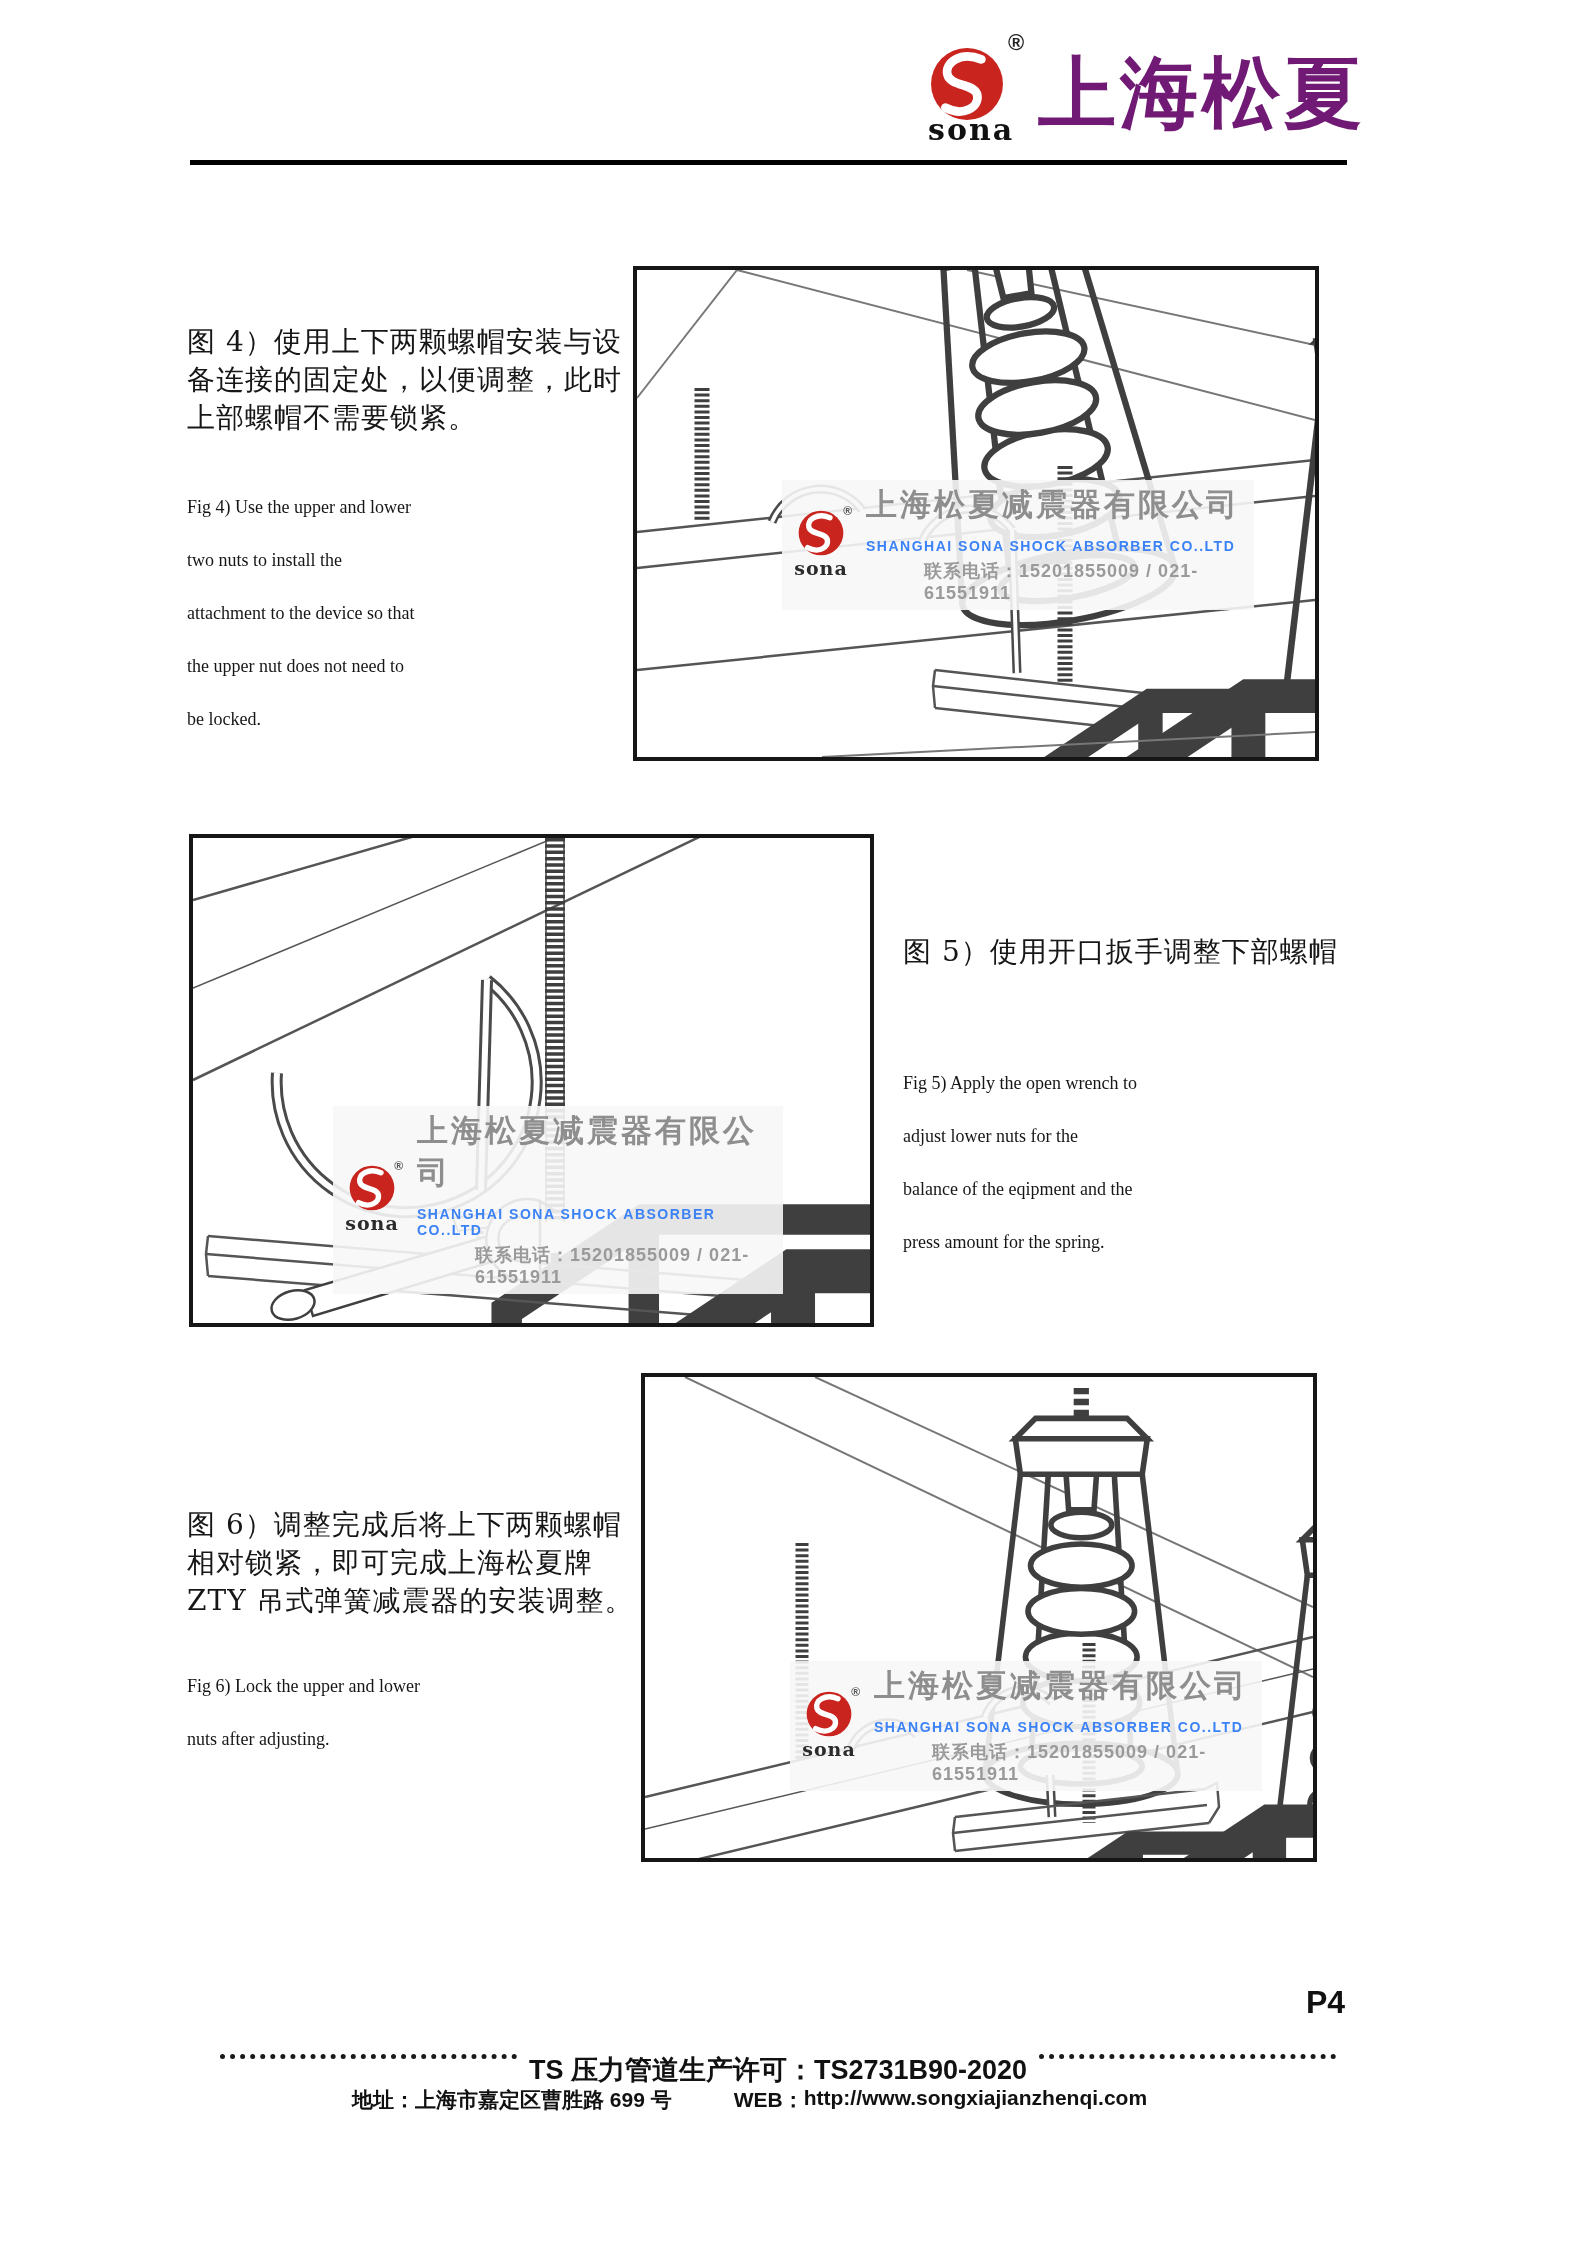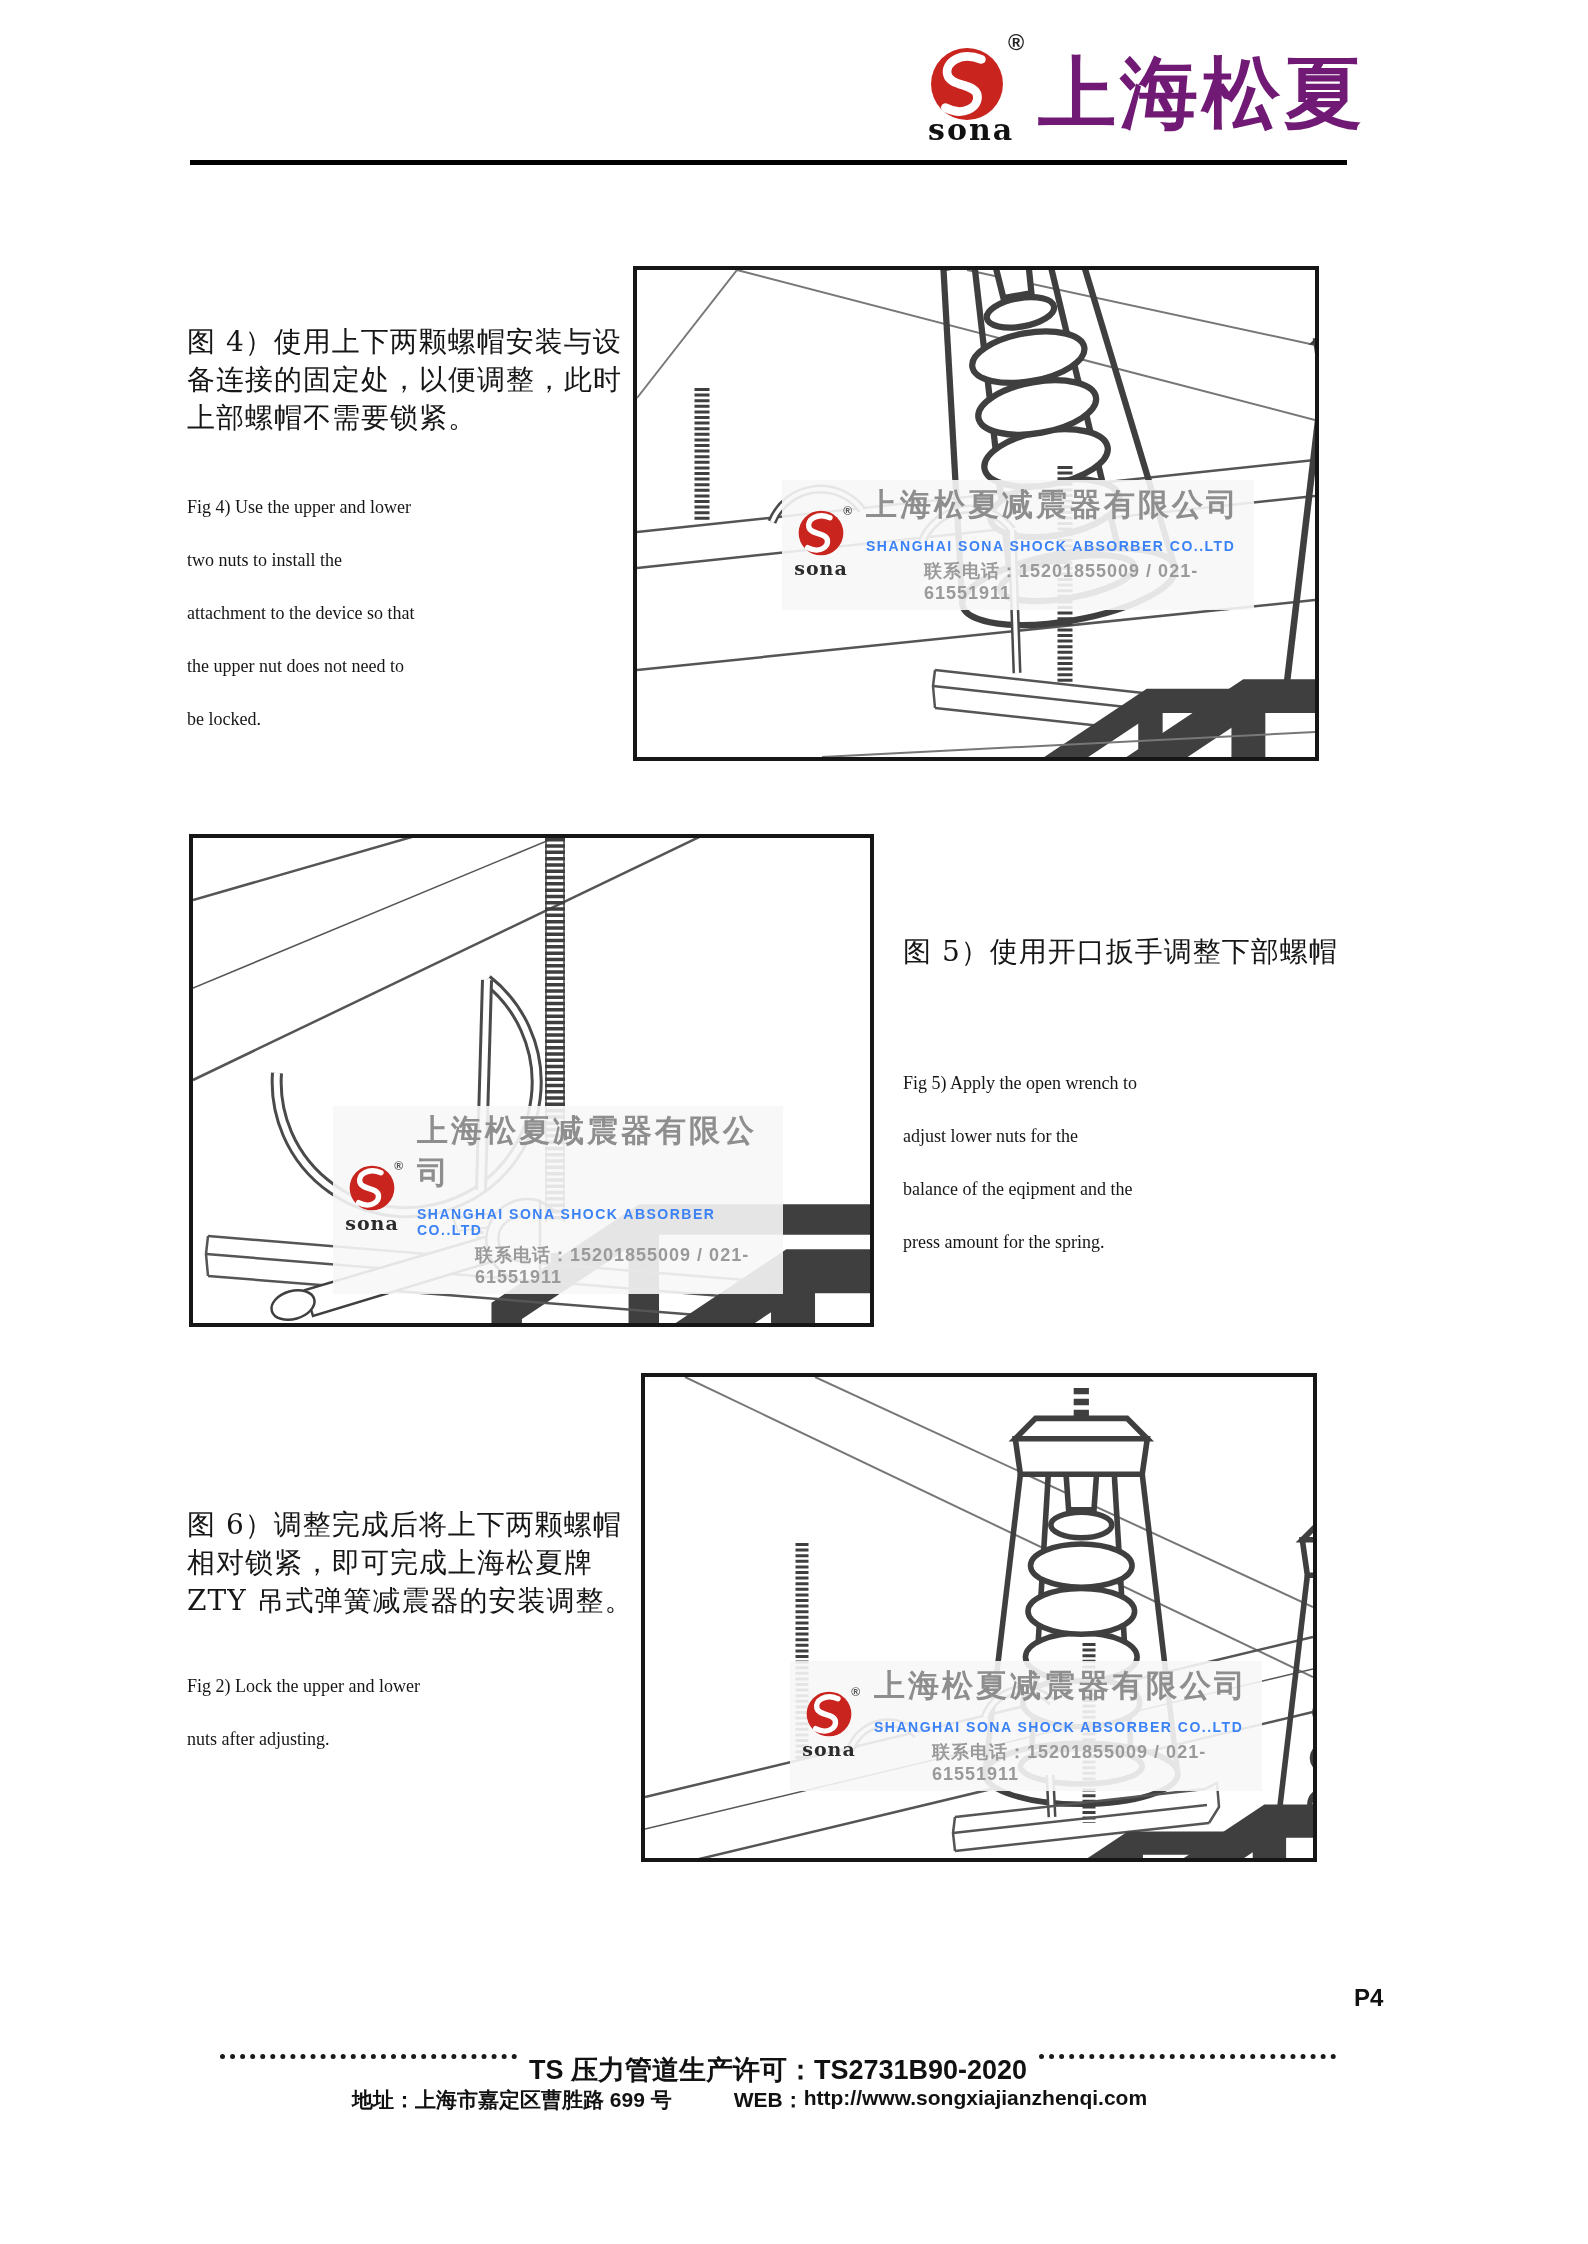--- a/index.html
+++ b/index.html
@@ -38,21 +38,21 @@
   .wm-brand { font-family:"DejaVu Serif","Liberation Serif",serif; font-weight:bold;
               font-size:19px; letter-spacing:1px; color:#2b2b2b; margin-top:1px; }
   .wm-lines { display:flex; flex-direction:column; }
   .wm-cn { font-size:31px; font-weight:bold; letter-spacing:3px; color:#8e8e8e;
            font-family:"Liberation Sans",sans-serif; }
   .wm-en { font-size:14px; font-weight:bold; letter-spacing:1.5px; color:#3b82f6; margin-top:12px; }
   .wm-phone { font-size:18px; font-weight:bold; color:#9a9a9a; margin-top:5px; padding-left:58px;
               letter-spacing:1px; }
 
   
-  .page-num { position:absolute; left:1306px; top:1984px; font-size:24px; font-weight:600; color:#111;margin-left:48px; }
+  .page-num { position:absolute; left:1306px; top:1984px; font-size:32px; font-weight:600; color:#111; }
   .footer-license { position:absolute; left:220px; top:2052px; width:1116px;
                     display:flex; gap:12px;
                     font-size:27px; font-weight:700; color:#111; white-space:nowrap; }
   .footer-license .dots { flex:1 1 auto; height:0; border-top:5px dotted #1a1a1a; margin-top:2px; }
   .footer-address { position:absolute; left:352px; top:2086px; display:flex; gap:62px;
                     font-size:21px; font-weight:700; color:#111; white-space:nowrap; }
   .footer-address .web { display:flex;justify-content:space-between; }
 </style>
 </head>
 <body>
@@ -228,21 +228,21 @@
     <div class="ln">balance of the eqipment and the</div>
     <div class="ln">press amount for the spring.</div>
   </div>
 
   <div class="tb cn" style="left:187px;top:1506px">
     <div class="ln">图 6）调整完成后将上下两颗螺帽</div>
     <div class="ln">相对锁紧，即可完成上海松夏牌</div>
     <div class="ln">ZTY 吊式弹簧减震器的安装调整。</div>
   </div>
   <div class="tb en" style="left:187px;top:1652px">
-    <div class="ln">Fig 2) Lock the upper and lower</div>
+    <div class="ln">Fig 6) Lock the upper and lower</div>
     <div class="ln">nuts after adjusting.</div>
   </div>
 
   <div class="fig" style="left:641px;top:1373px;width:668px;height:481px">
     <svg class="art" width="668" height="481" viewBox="0 0 668 481">
       <g stroke="#777" stroke-width="2" fill="none">
         <path d="M40,0 L668,300"></path>
           <path d="M170,0 L668,230"></path>
       </g>
       <g stroke="#555" stroke-width="2.5" fill="none">

